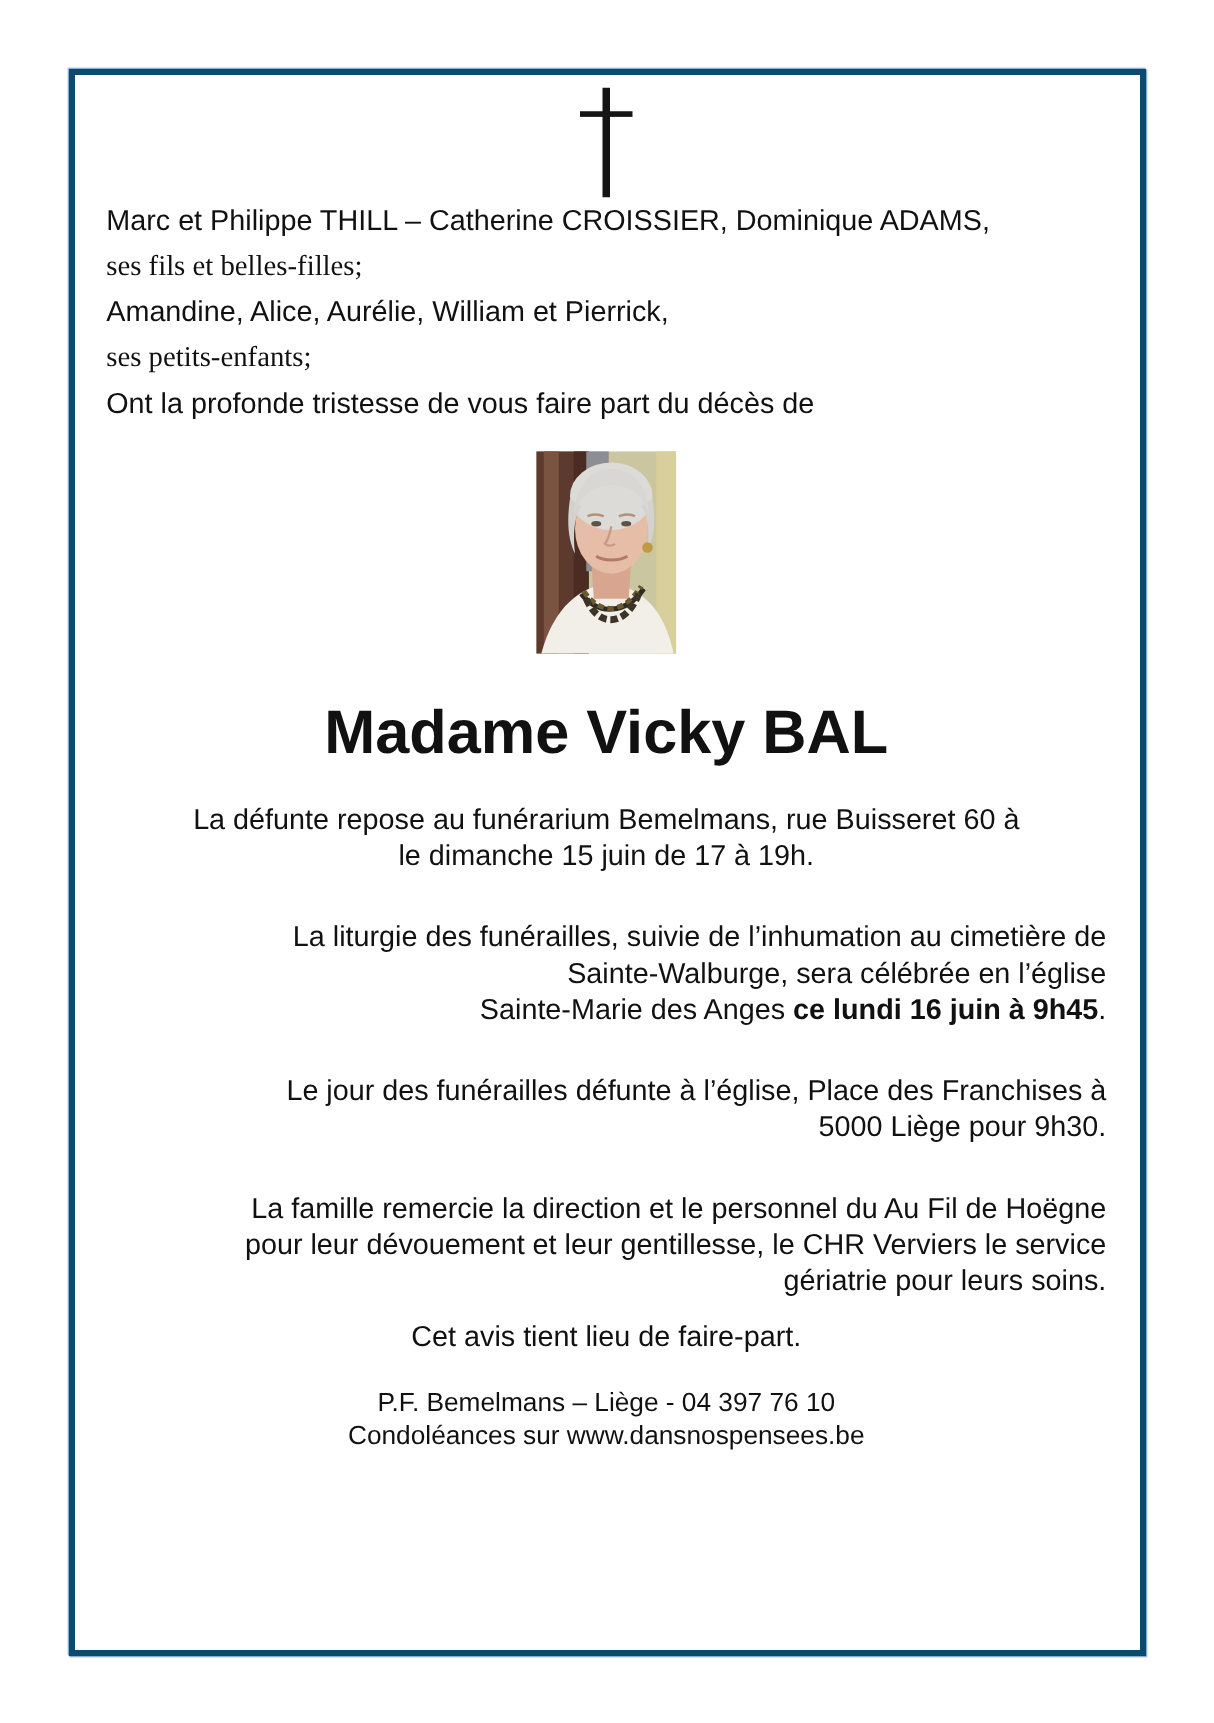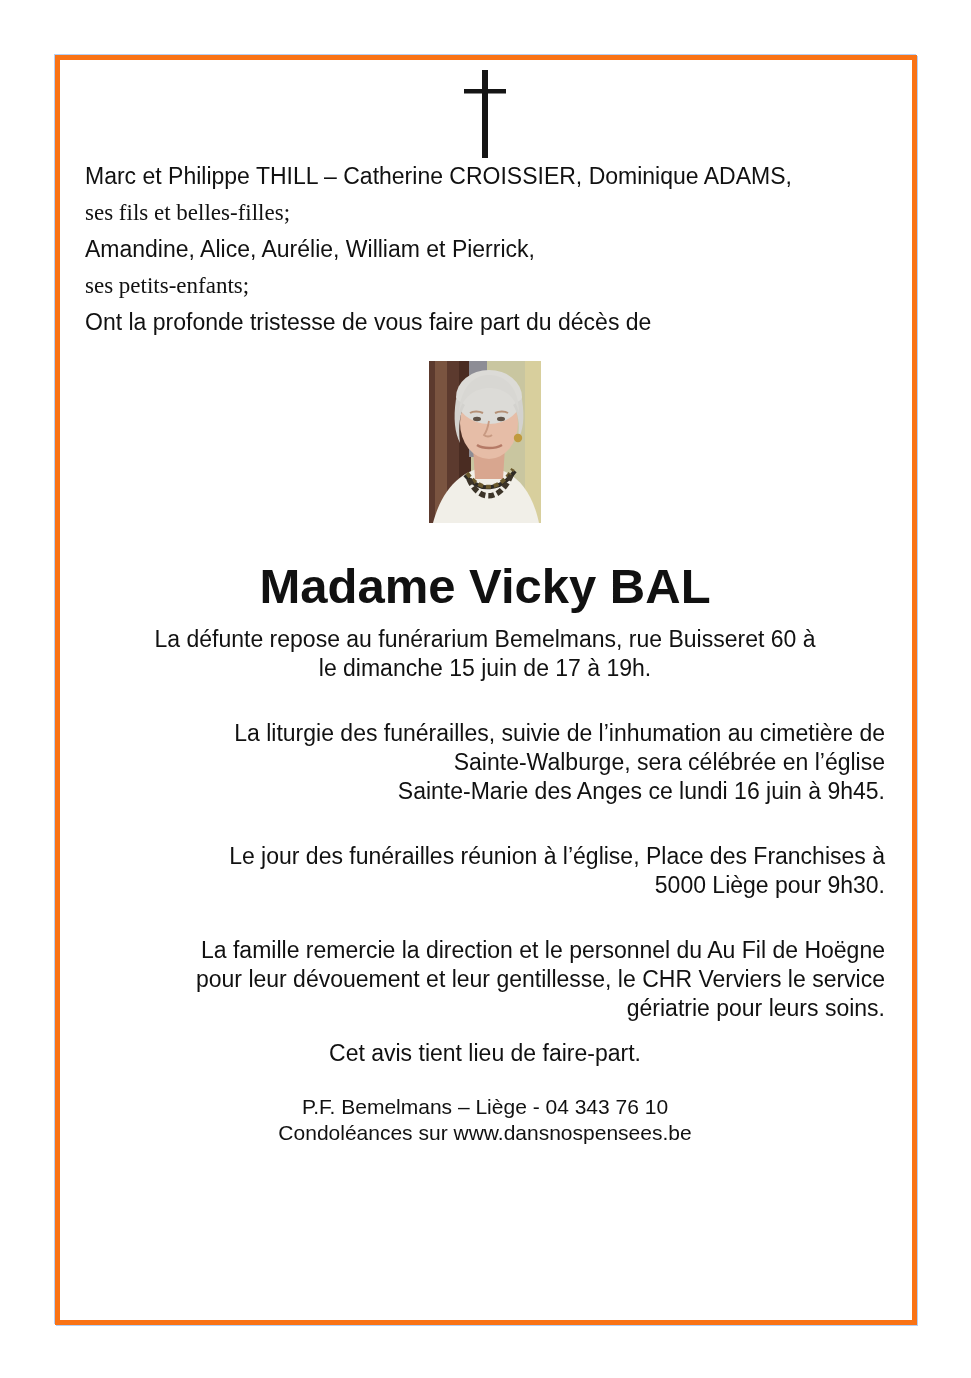--- a/index.html
+++ b/index.html
@@ -6,21 +6,21 @@
   html,body { background:#ffffff; }
   body {
     width:971px; height:1378px;
     font-family:"Liberation Sans","DejaVu Sans",sans-serif;
     color:#111111;
     position:relative;
   }
   .frame {
     position:absolute; left:55px; top:55px;
     width:862px; height:1270px;
-    border:5px solid #f97316;
+    border:5px solid #0c4a6e;
     box-shadow:-1px -1px 0 #b4d0f6, 1px 1px 0 #b4d0f6;
     overflow:hidden;
   }
   .content { padding:0 27px 0 25px; }
   .cross {
     display:block; margin:10px auto 0;
   }
   .intro { margin-top:0; }
   .intro .l {
     font-size:23px; line-height:36.5px; white-space:nowrap;
@@ -34,24 +34,24 @@
     letter-spacing:0px;
   }
   .sub {
     text-align:center; font-size:23px; line-height:27px;
   }
   .sub-block { margin-top:12px; }
   .para {
     text-align:center; font-size:23px; line-height:29px;
   }
   .para .pline { display:block; }
-  .mt-first { margin-top:12px;text-align:center; }
+  .mt-first { margin-top:28px;text-align:center; }
   .mt-para  { margin-top:36px;text-align:right; }
   .mt-notice{ margin-top:16px; }
-  .bold { font-weight:400; }
+  .bold { font-weight:700; }
   .footer {
     margin-top:26px; text-align:center;
     font-size:21px; line-height:26px;
   }
 </style>
 </head>
 <body>
 
 <div class="frame">
   <div class="content">
@@ -103,31 +103,31 @@
       <span class="pline">le dimanche 15 juin de 17 à 19h.</span>
     </p>
 
     <p class="para mt-para">
       <span class="pline">La liturgie des funérailles, suivie de l’inhumation au cimetière de</span>
       <span class="pline">Sainte-Walburge, sera célébrée en l’église</span>
       <span class="pline"><span>Sainte-Marie des Anges </span><span class="bold">ce lundi 16 juin à 9h45</span><span>.</span></span>
     </p>
 
     <p class="para mt-para">
-      <span class="pline">Le jour des funérailles réunion à l’église, Place des Franchises à</span>
+      <span class="pline">Le jour des funérailles défunte à l’église, Place des Franchises à</span>
       <span class="pline">5000 Liège pour 9h30.</span>
     </p>
 
     <p class="para mt-para">
       <span class="pline">La famille remercie la direction et le personnel du Au Fil de Hoëgne</span>
       <span class="pline">pour leur dévouement et leur gentillesse, le CHR Verviers le service</span>
       <span class="pline">gériatrie pour leurs soins.</span>
     </p>
 
     <p class="para mt-notice">Cet avis tient lieu de faire-part.</p>
 
     <div class="footer">
-      <div>P.F. Bemelmans – Liège - 04 343 76 10</div>
+      <div>P.F. Bemelmans – Liège - 04 397 76 10</div>
       <div>Condoléances sur www.dansnospensees.be</div>
     </div>
 
   </div>
 </div>
 
 </body></html>

